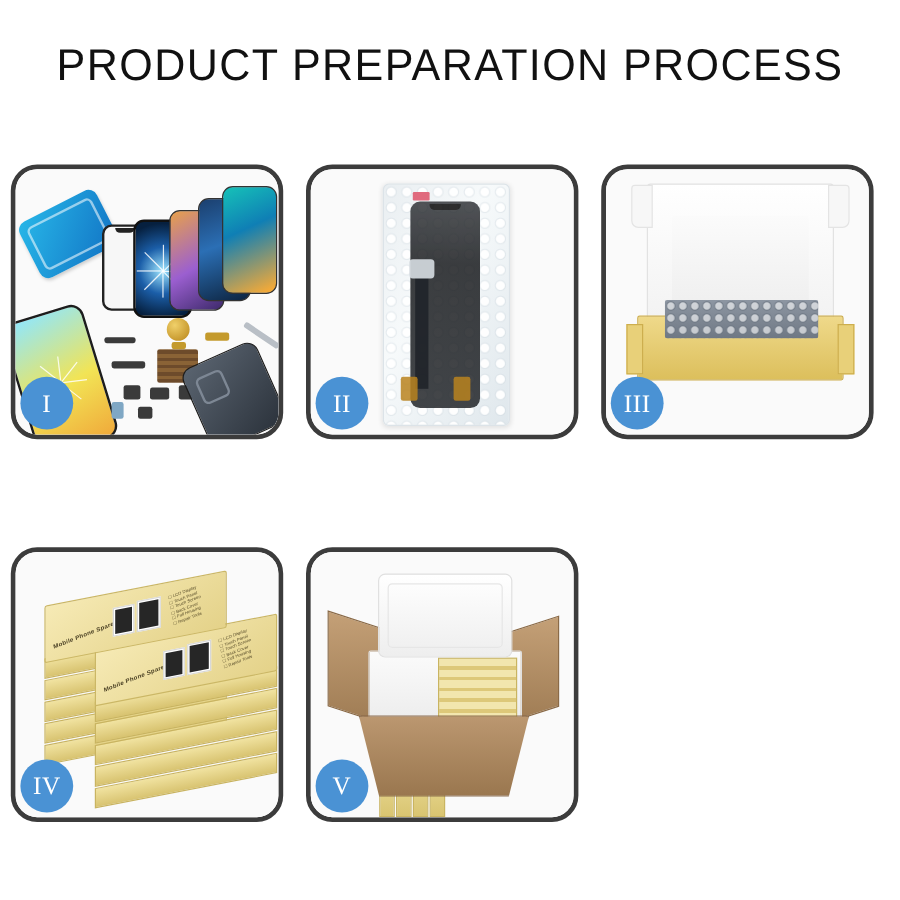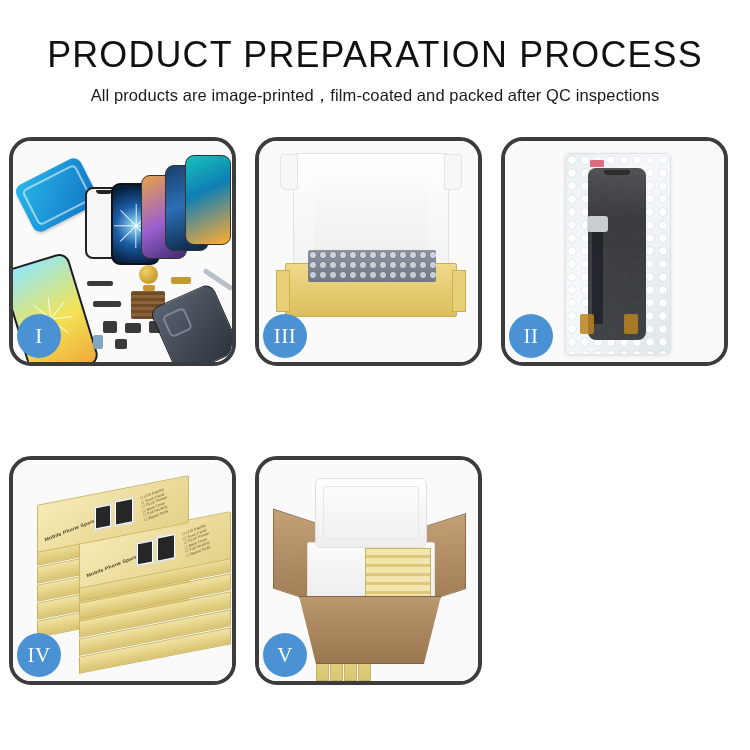--- a/index.html
+++ b/index.html
@@ -134,21 +134,20 @@
   .tape6b{position:absolute;left:66px;top:86px;width:11px;height:26px;background:#a8845b;opacity:.85;}
   .tape6c{position:absolute;left:66px;top:160px;width:11px;height:26px;background:#a8845b;opacity:.85;}
   .bgsheet6{position:absolute;left:40px;top:18px;width:168px;height:60px;background:linear-gradient(180deg,#fbfbfb,#f0f0f0);border-radius:8px;}
 </style>
 </head>
 <body>
 
 <div class="page">
 
   <div class="title">PRODUCT PREPARATION PROCESS</div>
-  <div class="subtitle">All products are image-printed，film-coated and packed after QC inspections</div>
 
   <div class="grid">
 
     <div class="panel">
       <div class="inner p1">
         <div class="ph a"></div>
         <div class="ph b"></div>
         <div class="ph c">
           <div class="crack">
             <i style="transform:translate(-50%,0) rotate(0deg)"></i>
@@ -190,44 +189,44 @@
           <div class="part" style="left:28px;top:70px;width:12px;height:10px;"></div>
           <div class="gold" style="left:56px;top:16px;width:12px;height:6px;"></div>
         </div>
         <div class="back-h"></div>
         <div class="tweez"></div>
       </div>
       <div class="badge">I</div>
     </div>
 
     <div class="panel">
-      <div class="inner p3">
-        <div class="lid3">
-          <div class="foam3"></div>
-        </div>
-        <div class="tray3">
-          <div class="lip"></div>
-          <div class="lip r"></div>
-          <div class="bub3"></div>
-        </div>
-      </div>
-      <div class="badge">III</div>
-    </div>
-
-    <div class="panel">
       <div class="inner p2">
         <div class="bubblebag">
           <div class="screen2"></div>
           <div class="flex2"></div>
           <div class="tab2"></div>
           <div class="tab2 r"></div>
           <div class="lbl2"></div>
         </div>
       </div>
       <div class="badge">II</div>
+    </div>
+
+    <div class="panel">
+      <div class="inner p3">
+        <div class="lid3">
+          <div class="foam3"></div>
+        </div>
+        <div class="tray3">
+          <div class="lip"></div>
+          <div class="lip r"></div>
+          <div class="bub3"></div>
+        </div>
+      </div>
+      <div class="badge">III</div>
     </div>
 
     <div class="panel">
       <div class="inner p4">
         <div class="stack">
 
           <div class="sbox sb-side" style="top:122px;"></div>
           <div class="sbox sb-side" style="top:104px;"></div>
           <div class="sbox sb-side" style="top:86px;"></div>
           <div class="sbox sb-side" style="top:68px;"></div>

